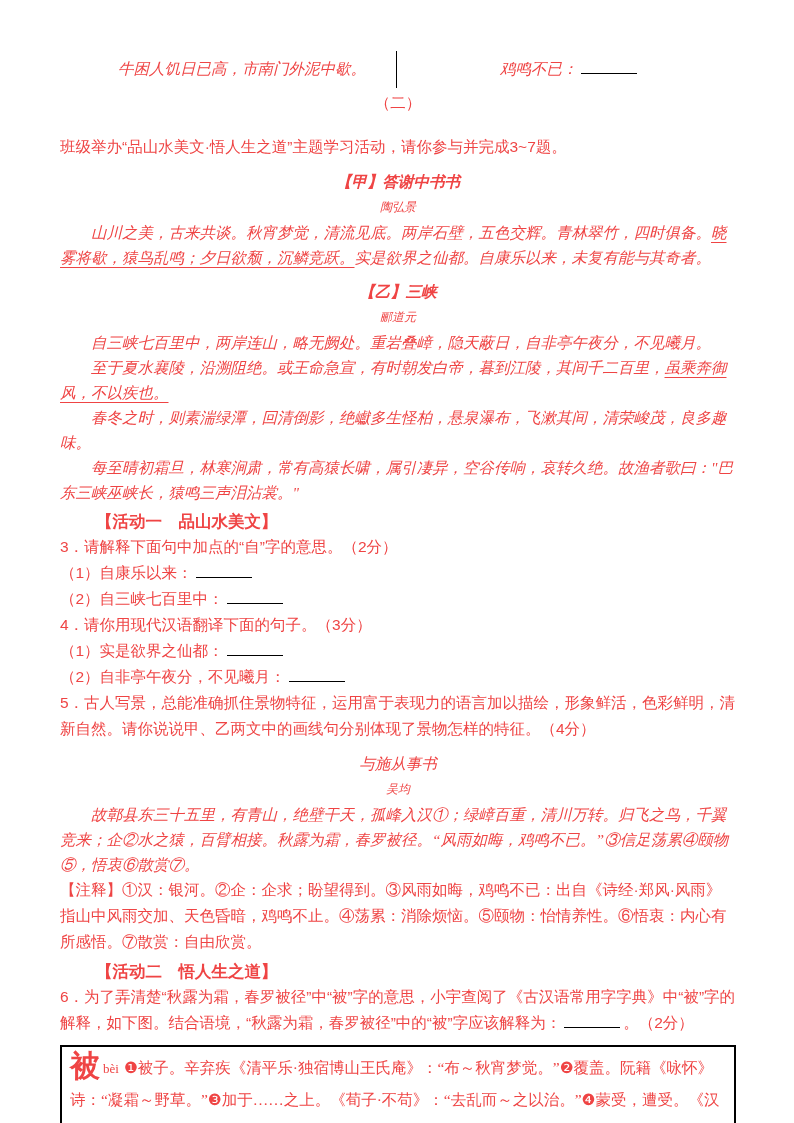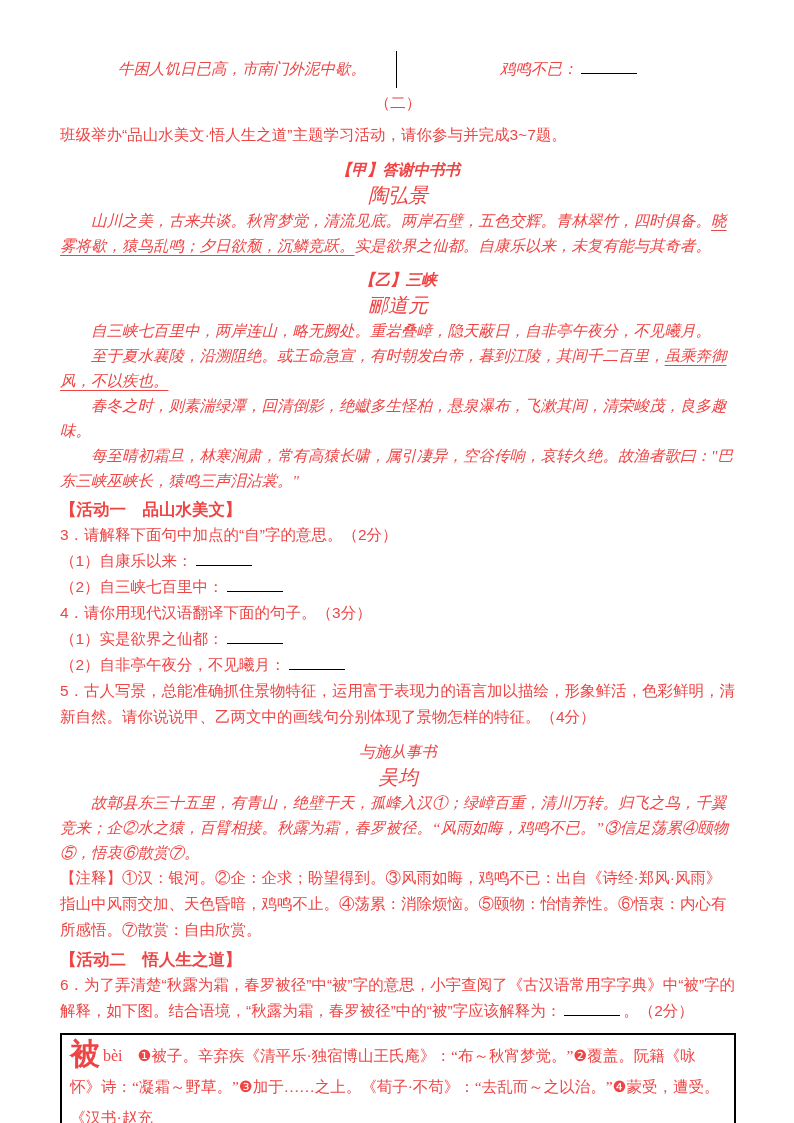--- a/index.html
+++ b/index.html
@@ -13,55 +13,55 @@
     font-family: "Liberation Serif", serif;
     font-size: 15.5px;
     overflow: hidden;
   }
   .line { line-height: 25px; margin: 0; }
   .kai { font-style: italic; font-family: "Liberation Serif", serif; }
   .sans { font-family: "Liberation Sans", sans-serif; font-style: normal; }
   .center { text-align: center; }
   .indent { text-indent: 2em; }
   .bold { font-weight: bold; }
-  .author { font-size: 20px; }
+  .author { font-size: 12px; }
   .u { text-decoration: underline; text-underline-offset: 4px; }
   .blank {
     display: inline-block;
     width: 56px; height: 1em;
     border-bottom: 1px solid #000;
     margin: 0 3px;
     vertical-align: baseline;
   }
   .header-row { position: relative; height: 30px; line-height: 26px; }
   .poem-excerpt { position: absolute; left: 58px; top: 0; }
   .vbar {
     position: absolute; left: 336px; top: -5px;
     height: 37px; width: 0;
     border-left: 1px solid #000;
   }
   .annotation { position: absolute; left: 440px; top: 0; }
   .section-num { margin-top: 4px; }
-  .intro { margin-top: 6px; line-height: 27px; }
+  .intro { margin-top: 18px; line-height: 27px; }
   .piece-title { margin-top: 9px; line-height: 26px; }
   .activity-heading {
     font-family: "Liberation Sans", sans-serif;
     font-weight: bold; font-size: 16.5px;
-    line-height: 26px; margin-top: 3px;
+    line-height: 26px; margin-top: 3px; margin-left: 36px;
   }
   .question { line-height: 26px; }
   .dict-box {
     border: 2px solid #000;
     margin-top: 9px;
     padding: 3px 10px 9px 8px;
     line-height: 31px;
     font-style: normal;
   }
   .headword { font-size: 30px; font-weight: bold; margin-right: 3px; vertical-align: -3px; }
-  .pinyin { font-size: 16px; margin-right: 15px; }
+  .pinyin { font-size: 13px; margin-right: 5px; }
 </style>
 </head>
 <body>
 
 <div class="page">
 
   <div class="header-row">
     <span class="poem-excerpt kai">牛困人饥日已高，市南门外泥中歇。</span>
     <span class="vbar"></span>
     <span class="annotation kai"><span>鸡鸣不已：</span><span class="blank"></span></span>

